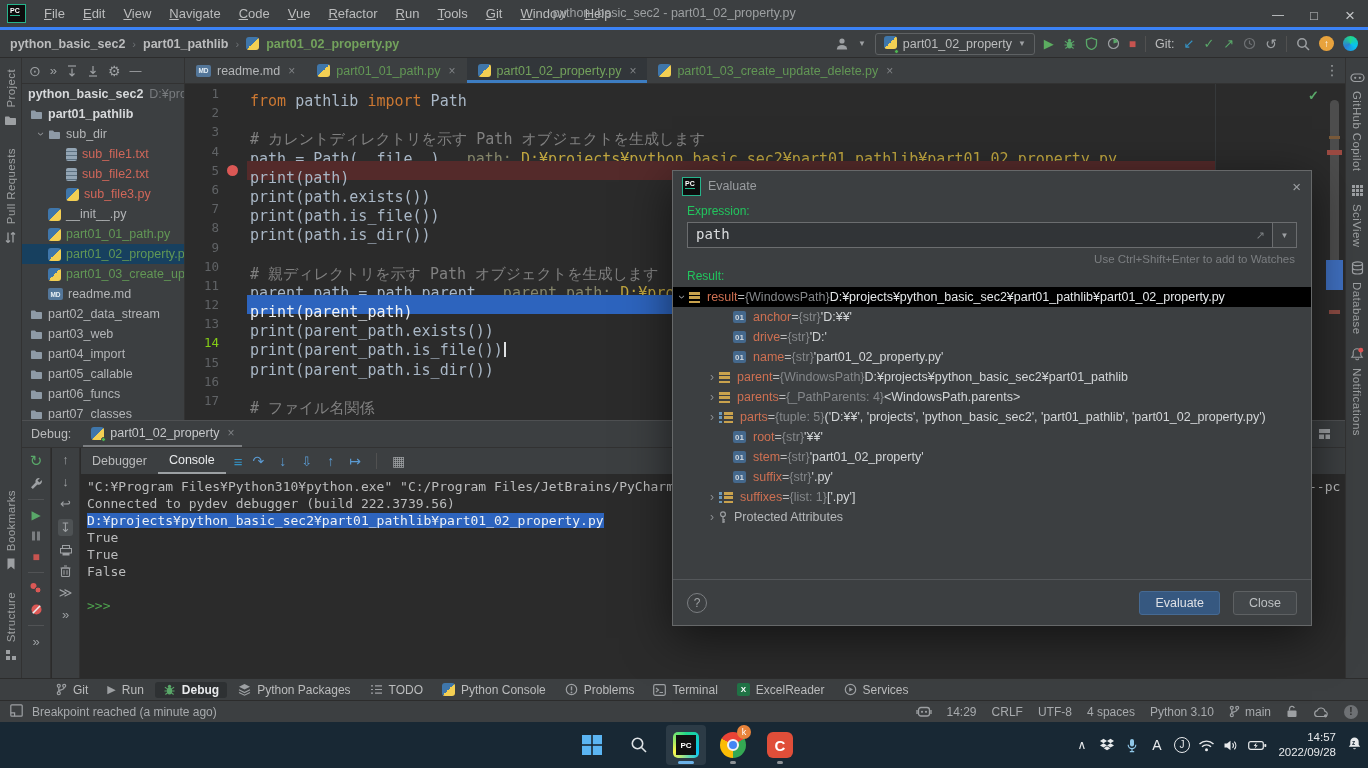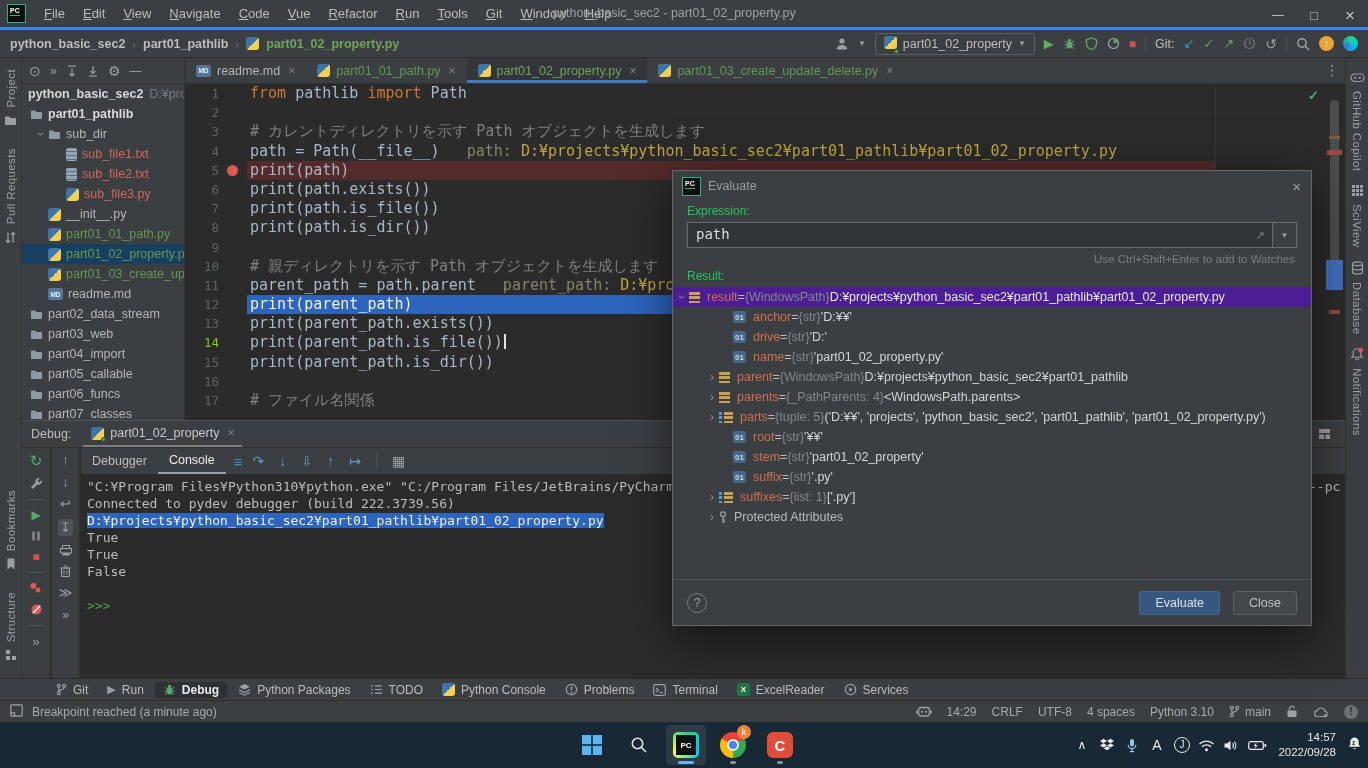--- a/index.html
+++ b/index.html
@@ -78,21 +78,21 @@
 #editor{position:absolute;left:0;top:26px;width:1160px;height:336px;overflow:hidden;
   font-family:"DejaVu Sans Mono",monospace;font-size:15px;color:#a9b7c6}
 .eline{position:relative;height:19.2px;line-height:19.2px;white-space:pre}
 .stripe{position:absolute;left:62px;width:968px;top:0;height:100%}
 .eline.bp .stripe{background:#542a2a}
 .eline.exec .stripe{background:#2d64be}
 .lnum{position:absolute;left:6px;width:28px;text-align:right;color:#606366;font-size:12.5px;
   font-family:"DejaVu Sans Mono",monospace}
 .eline.cur .lnum{color:#84cc16}
 .bpdot{position:absolute;left:42px;top:4px;width:11px;height:11px;border-radius:50%;background:#db5855}
-.ecode{position:absolute;left:65px;top:0;white-space:pre}
+.ecode{position:absolute;left:65px;top:8px;white-space:pre}
 .eline.exec .ecode,.eline.exec .ecode span{color:#eef2f6}
 .kw{color:#cc7832}.com{color:#808080}.d{color:#a9b7c6}.hl{color:#85856a}.hv{color:#bfa53f}
 .caret{display:inline-block;width:2px;height:15px;background:#dfe1e3;vertical-align:-2px;margin-left:1px}
 #rmargin{position:absolute;left:1030px;top:26px;height:336px;border-left:1px solid #36393b}
 #echeck{position:absolute;right:26px;top:30px;color:#59a869;font-size:13px;font-weight:bold}
 #escroll{position:absolute;right:2px;top:26px;width:17px;height:336px}
 .thumb{position:absolute;left:4px;top:16px;width:9px;height:180px;background:rgba(200,200,200,.22);border-radius:5px}
 .mark-red{position:absolute;left:1px;top:66px;width:15px;height:5px;background:#9c4a42}
 .mark-brown{position:absolute;left:3px;top:52px;width:11px;height:3px;background:#7a5a3a}
 .mark-blue{position:absolute;left:0;top:176px;width:17px;height:30px;background:#3f6fbf}
@@ -132,21 +132,21 @@
 #dlg-title .pc-logo{margin:0 8px 0 0}
 #dlg-close{margin-left:auto;color:#9da0a3;font-size:15px}
 .dlg-label{font-size:12px;color:#22c55e;margin:3px 14px 4px}
 #expr{margin:0 14px;height:26px;border:1px solid #6b6d6f;display:flex;align-items:stretch;background:#313437}
 #expr-text{flex:1;font-family:"DejaVu Sans Mono",monospace;font-size:14px;color:#dadcde;padding:3px 8px}
 #expr-expand{display:flex;align-items:center;padding:0 7px;color:#7d8184;font-size:11px}
 #expr-dd{width:24px;border-left:1px solid #6b6d6f;display:flex;align-items:center;justify-content:center;color:#9da0a3;font-size:8px;background:#3c3f41}
 #dlg-hint{text-align:right;font-size:11.5px;color:#7b7e81;margin:5px 16px 4px}
 #rtree{margin-top:3px;height:244px;overflow:hidden;font-size:12.5px}
 .trow{height:20px;display:flex;align-items:center;white-space:nowrap;overflow:hidden}
-.trow.sel{background:#4c1d95}
+.trow.sel{background:#000000}
 .tname{color:#ce7052}.teq{color:#bbbcbd}.ttype{color:#84878a}.tval{color:#d2d5d7}.tplain{color:#b6b9bb}
 .trow.sel .tval{color:#e4e7e9}
 .obj-ic{width:11px;height:11px;flex:none;margin-right:7px;
   background:repeating-linear-gradient(to bottom,#c9a24d 0 2.6px,transparent 2.6px 4.3px)}
 .list-ic{width:9px;height:11px;flex:none;margin-left:5px;margin-right:7px;position:relative;
   background:repeating-linear-gradient(to bottom,#c9a24d 0 2.6px,transparent 2.6px 4.3px)}
 .list-ic::before{content:"";position:absolute;left:-5px;top:0;width:3px;height:11px;
   background:repeating-linear-gradient(to bottom,#6897bb 0 2.6px,transparent 2.6px 4.3px)}
 .prim-ic{width:13px;height:12px;flex:none;border-radius:2px;background:#44688c;color:#d3d9de;
   font-size:8px;font-weight:bold;display:inline-flex;align-items:center;justify-content:center;margin-right:7px}

